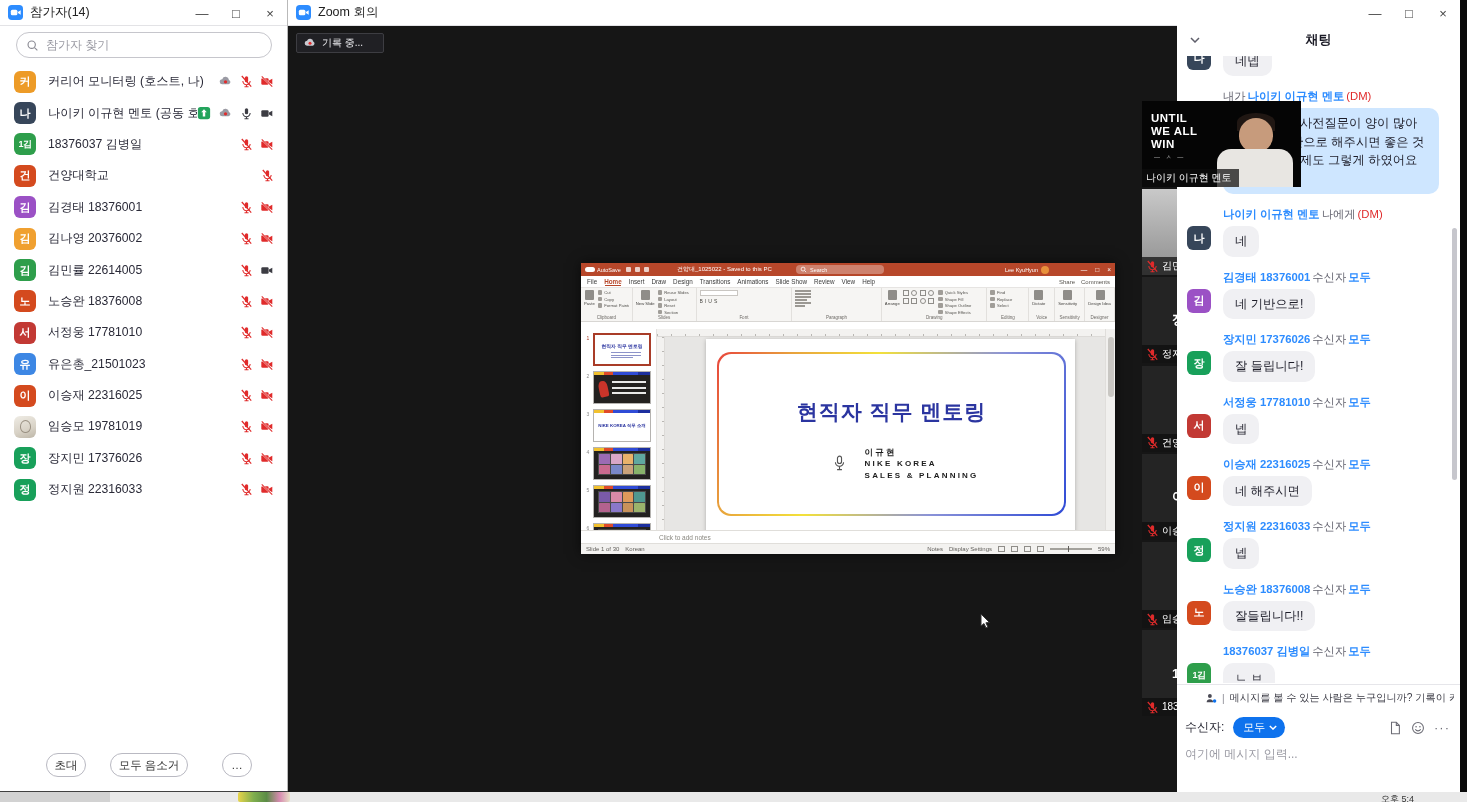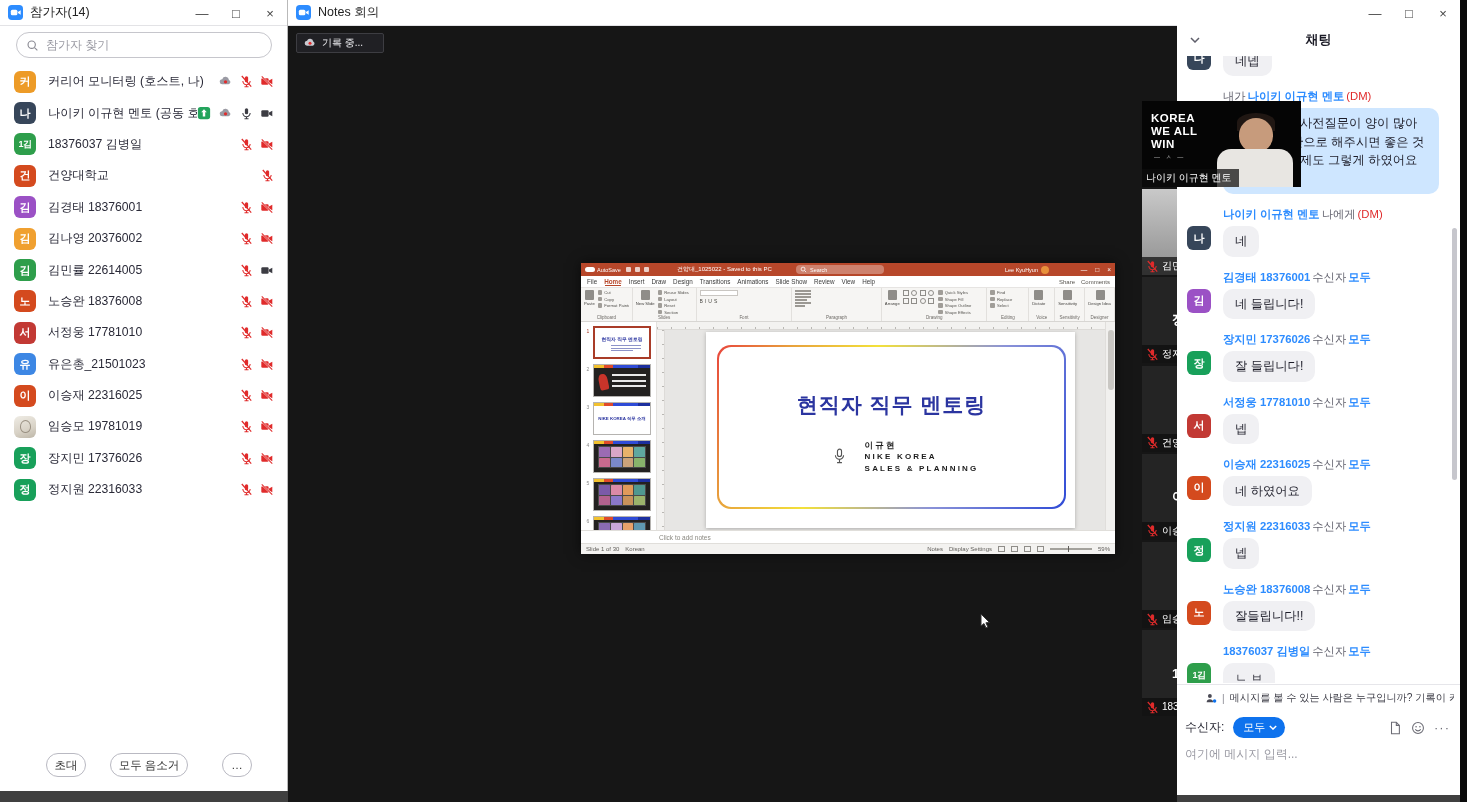--- a/index.html
+++ b/index.html
@@ -81,21 +81,21 @@
   .rsmall { display:flex; align-items:center; gap:2px; font-size:4.2px; color:#55534f; white-space:nowrap; }
   .rsmall i { width:4.5px; height:4.5px; background:#a09d98; border-radius:1px; flex:0 0 auto; }
   .fontbox { width:38px; height:6px; border:1px solid #c9c6c2; background:#fff; }
   .fbtns { display:flex; gap:2px; font-size:5px; color:#4a4843; }
   .plines { display:flex; flex-direction:column; gap:1.5px; }
   .plines i { width:16px; height:1.5px; background:#9b9893; }
   .shapegrid { display:grid; grid-template-columns:repeat(4,7px); gap:1.5px; }
   .shapegrid i { width:6px; height:6px; border:1px solid #8f8d89; }
   .shapegrid i.c { border-radius:50%; }
 
-  #ppt-body { position:absolute; left:0; top:59px; width:534px; height:208px; display:flex; }
+  #ppt-body { position:absolute; left:0; top:66px; width:534px; height:208px; display:flex; }
   #thumbs { width:76px; background:#fff; border-right:1px solid #e3e1de; padding:4px 3px 0 2px; overflow:hidden; }
   .thumbrow { display:flex; margin-bottom:5px; }
   .thumbnum { width:10px; font-size:5px; color:#8a8a8a; padding-top:2px; text-align:center; }
   .thumb { width:58px; height:33px; background:#fff; border:1px solid #b5b3b0; position:relative; overflow:hidden; }
   .thumbrow.sel .thumb { border:2px solid #A93C28; }
   .cbar { position:absolute; left:0; top:0; width:100%; height:2.5px;
           background:linear-gradient(90deg,#f2c12e 0 18%,#e04a2a 18% 34%,#2f4bd6 34% 78%,#1c2f9e 78% 100%); }
   .tslide-title { position:absolute; left:0; top:8px; width:100%; text-align:center; font-size:4.8px; color:#2b35a0; font-weight:bold; }
   .tslide-sub { position:absolute; left:16px; top:17px; width:30px; }
   .tslide-sub i { display:block; height:1.3px; background:#8d93c9; margin-bottom:1.3px; }
@@ -504,21 +504,21 @@
 
   <section class="win" id="meeting">
     <div class="titlebar">
       <span class="ic" id="m-appicon">
           <svg width="15" height="15" viewBox="0 0 16 16">
             <rect width="16" height="16" rx="4" fill="#2D8CFF"></rect>
             <rect x="3" y="5" width="7" height="6" rx="1.6" fill="#fff"></rect>
             <path d="M10.6 7.4l2.9-1.7v4.6l-2.9-1.7z" fill="#fff"></path>
           </svg>
         </span>
-      <span class="ttext">Notes 회의</span>
+      <span class="ttext">Zoom 회의</span>
     </div>
     <div id="recbadge">
       <span class="ic" id="rec-icon">
           <svg width="14" height="12" viewBox="0 0 16 16">
             <path d="M4.2 11.5a3.2 3.2 0 0 1-.2-6.4 4.3 4.3 0 0 1 8.3.9 2.9 2.9 0 0 1-.6 5.5z" fill="#c9c9cf"></path>
             <circle cx="8" cy="8.4" r="2" fill="#e02b2b"></circle>
           </svg>
         </span>
       <span class="rtext">기록 중...</span>
     </div>
@@ -830,21 +830,21 @@
       </div>
     </div>
 
     <div id="grid">
         <div class="tile active" style="left: 854px; top: 101px;">
           <div class="mentorvid">
             <div class="mv-hair"></div>
             <div class="mv-head"></div>
             <div class="mv-body"></div>
             <div class="mv-lines">
-              <div>KOREA</div>
+              <div>UNTIL</div>
               <div>WE ALL</div>
               <div>WIN</div>
             </div>
             <div class="mv-sub">— ㅅ —</div>
           </div>
           <div class="tlabel">
             <span>나이키 이규현 멘토</span>
           </div>
         </div>
         <div class="tile" style="left: 1017px; top: 101px;">
@@ -1098,21 +1098,21 @@
             <div class="bcol">
               <div class="bubble">네</div>
             </div>
           </div>
         </div>
         <div class="msg">
           <div class="mhead"><span style="color: rgb(45, 140, 255); font-weight: bold;">김경태 18376001</span><span style="color: rgb(95, 95, 107);">수신자</span><span style="color: rgb(45, 140, 255); font-weight: bold;">모두</span></div>
           <div class="mrow">
             <span class="mava" style="background: rgb(155, 81, 197);">김</span>
             <div class="bcol">
-              <div class="bubble">네 들립니다!</div>
+              <div class="bubble">네 기반으로!</div>
             </div>
           </div>
         </div>
         <div class="msg">
           <div class="mhead"><span style="color: rgb(45, 140, 255); font-weight: bold;">장지민 17376026</span><span style="color: rgb(95, 95, 107);">수신자</span><span style="color: rgb(45, 140, 255); font-weight: bold;">모두</span></div>
           <div class="mrow">
             <span class="mava" style="background: rgb(24, 160, 90);">장</span>
             <div class="bcol">
               <div class="bubble">잘 들립니다!</div>
             </div>
@@ -1125,21 +1125,21 @@
             <div class="bcol">
               <div class="bubble">넵</div>
             </div>
           </div>
         </div>
         <div class="msg">
           <div class="mhead"><span style="color: rgb(45, 140, 255); font-weight: bold;">이승재 22316025</span><span style="color: rgb(95, 95, 107);">수신자</span><span style="color: rgb(45, 140, 255); font-weight: bold;">모두</span></div>
           <div class="mrow">
             <span class="mava" style="background: rgb(212, 74, 30);">이</span>
             <div class="bcol">
-              <div class="bubble">네 하였어요</div>
+              <div class="bubble">네 해주시면</div>
             </div>
           </div>
         </div>
         <div class="msg">
           <div class="mhead"><span style="color: rgb(45, 140, 255); font-weight: bold;">정지원 22316033</span><span style="color: rgb(95, 95, 107);">수신자</span><span style="color: rgb(45, 140, 255); font-weight: bold;">모두</span></div>
           <div class="mrow">
             <span class="mava" style="background: rgb(24, 160, 90);">정</span>
             <div class="bcol">
               <div class="bubble">넵</div>
             </div>
@@ -1204,13 +1204,18 @@
               </svg>
             </span>
           <span class="dots">···</span>
         </span>
       </div>
       <input id="chat-input" type="text" placeholder="여기에 메시지 입력..." style="">
     </div>
   </section>
 
   <div id="rightstrip"></div>
+  <div id="taskbar">
+    <div id="tb-left"></div>
+    <div id="tb-widget"></div>
+    <span id="tb-clock">오후 5:4</span>
+  </div>
 </div>
 
 </body></html>

